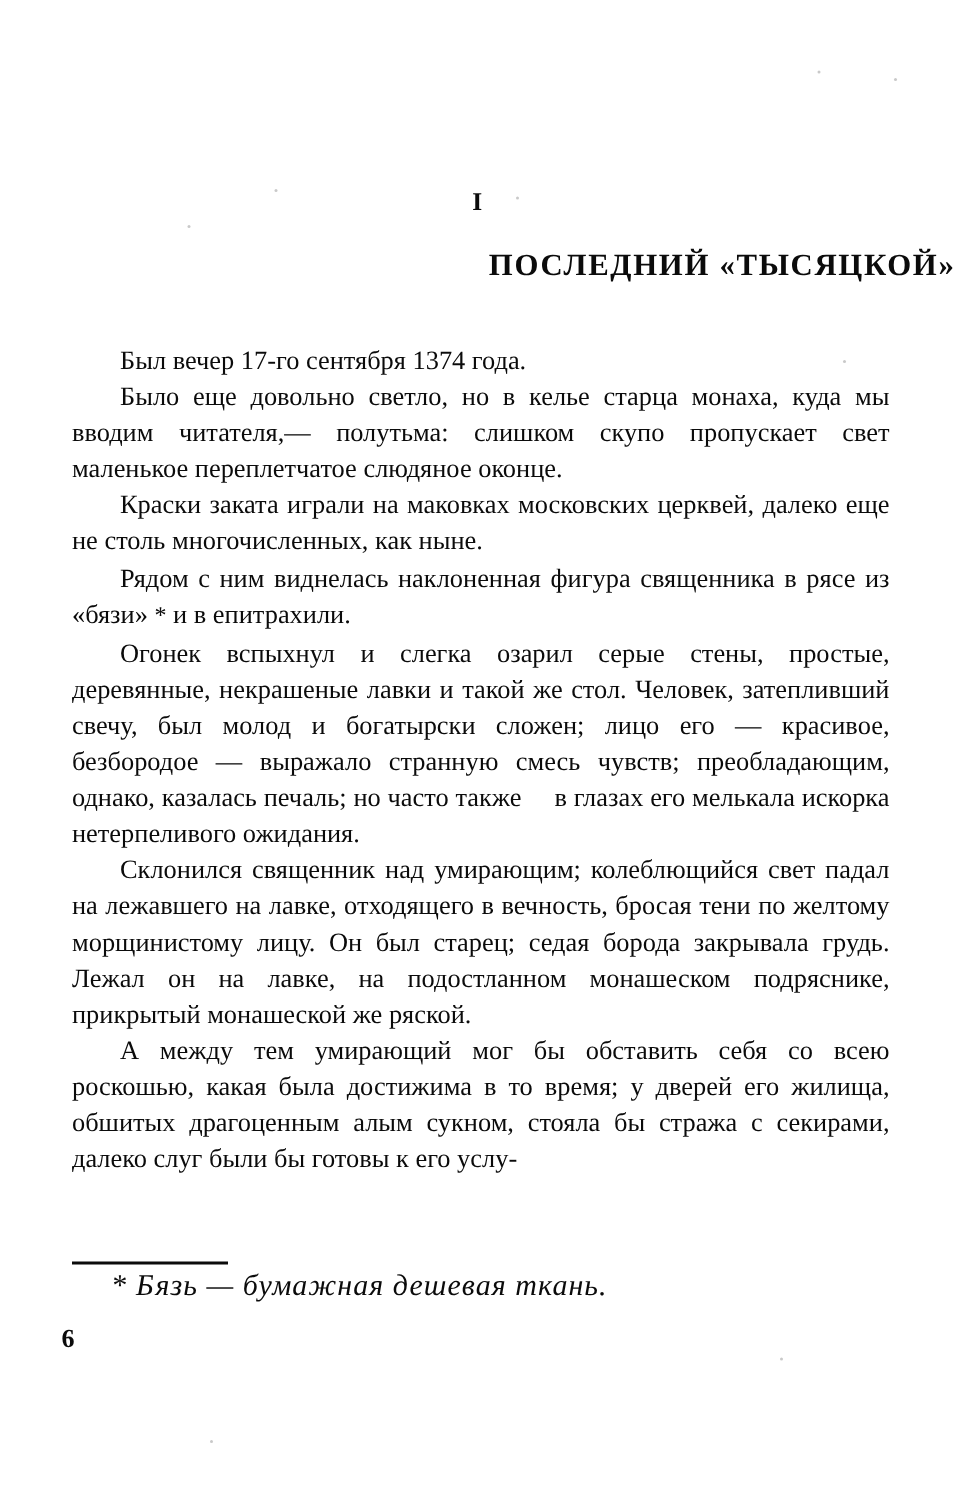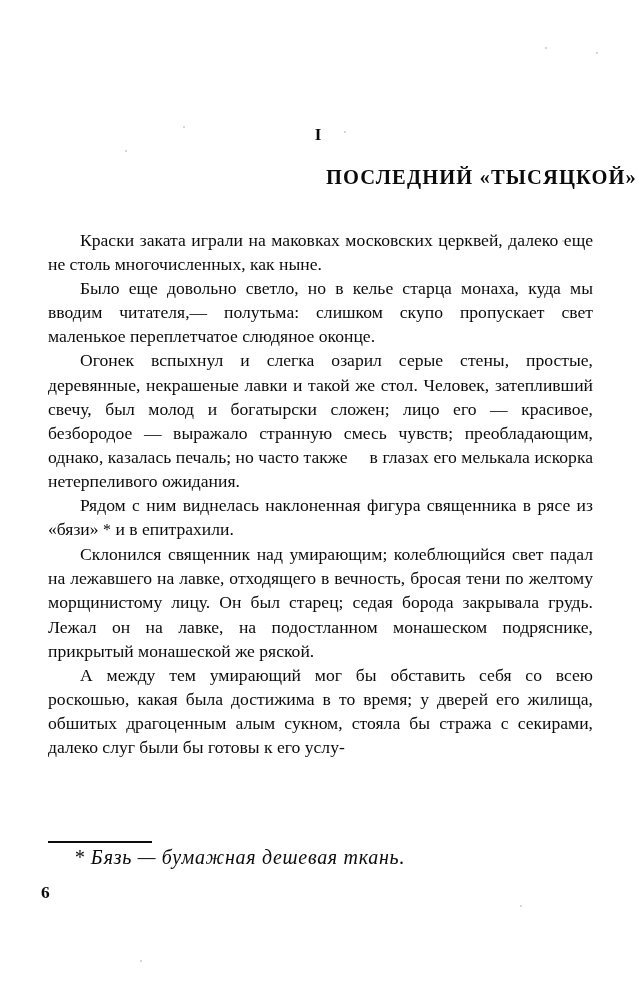--- a/index.html
+++ b/index.html
@@ -132,26 +132,27 @@
   <div class="speckle" style="top:240px; left:562px;"></div>
   <div class="speckle" style="top:960px; left:140px;"></div>
   <div class="speckle" style="top:905px; left:520px;"></div>
 
   <div class="chapter-number">I</div>
 
   <div class="chapter-title">ПОСЛЕДНИЙ «ТЫСЯЦКОЙ»</div>
 
   <div class="textblock">
 
+    <p>Был вечер 17-го сентября 1374 года.</p>
+    <p>Было еще довольно светло, но в келье старца монаха, куда мы вводим читателя,— полутьма: слишком скупо пропускает свет маленькое переплетчатое слюдяное оконце.</p>
     <p>Краски заката играли на маковках московских церквей, далеко еще не столь многочисленных, как ныне.</p>
-    <p>Было еще довольно светло, но в келье старца монаха, куда мы вводим читателя,— полутьма: слишком скупо пропускает свет маленькое переплетчатое слюдяное оконце.</p>
+
+    <p><span>Рядом с ним виднелась наклоненная фигура священника в рясе из «бязи»</span> <span class="fn-marker">*</span> <span>и в епитрахили.</span></p>
 
     <p><span>Огонек вспыхнул и слегка озарил серые стены, простые, деревянные, некрашеные лавки и такой же стол. Человек, затепливший свечу, был молод и богатырски сложен; лицо его — красивое, безбородое — выражало странную смесь чувств; преобладающим, однако, казалась печаль; но часто также</span><span class="wide-gap"></span><span>в глазах его мелькала искорка нетерпеливого ожидания.</span></p>
-
-    <p><span>Рядом с ним виднелась наклоненная фигура священника в рясе из «бязи»</span> <span class="fn-marker">*</span> <span>и в епитрахили.</span></p>
 
     <p>Склонился священник над умирающим; колеблющийся свет падал на лежавшего на лавке, отходящего в вечность, бросая тени по желтому морщинистому лицу. Он был старец; седая борода закрывала грудь. Лежал он на лавке, на подостланном монашеском подряснике, прикрытый монашеской же ряской.</p>
     <p>А между тем умирающий мог бы обставить себя со всею роскошью, какая была достижима в то время; у дверей его жилища, обшитых драгоценным алым сукном, стояла бы стража с секирами, далеко слуг были бы готовы к его услу-</p>
 
   </div>
 
   <div class="footnote-rule"></div>
 
   <div class="footnote"><span class="star">*</span><span>Бязь — бумажная дешевая ткань.</span></div>
 

